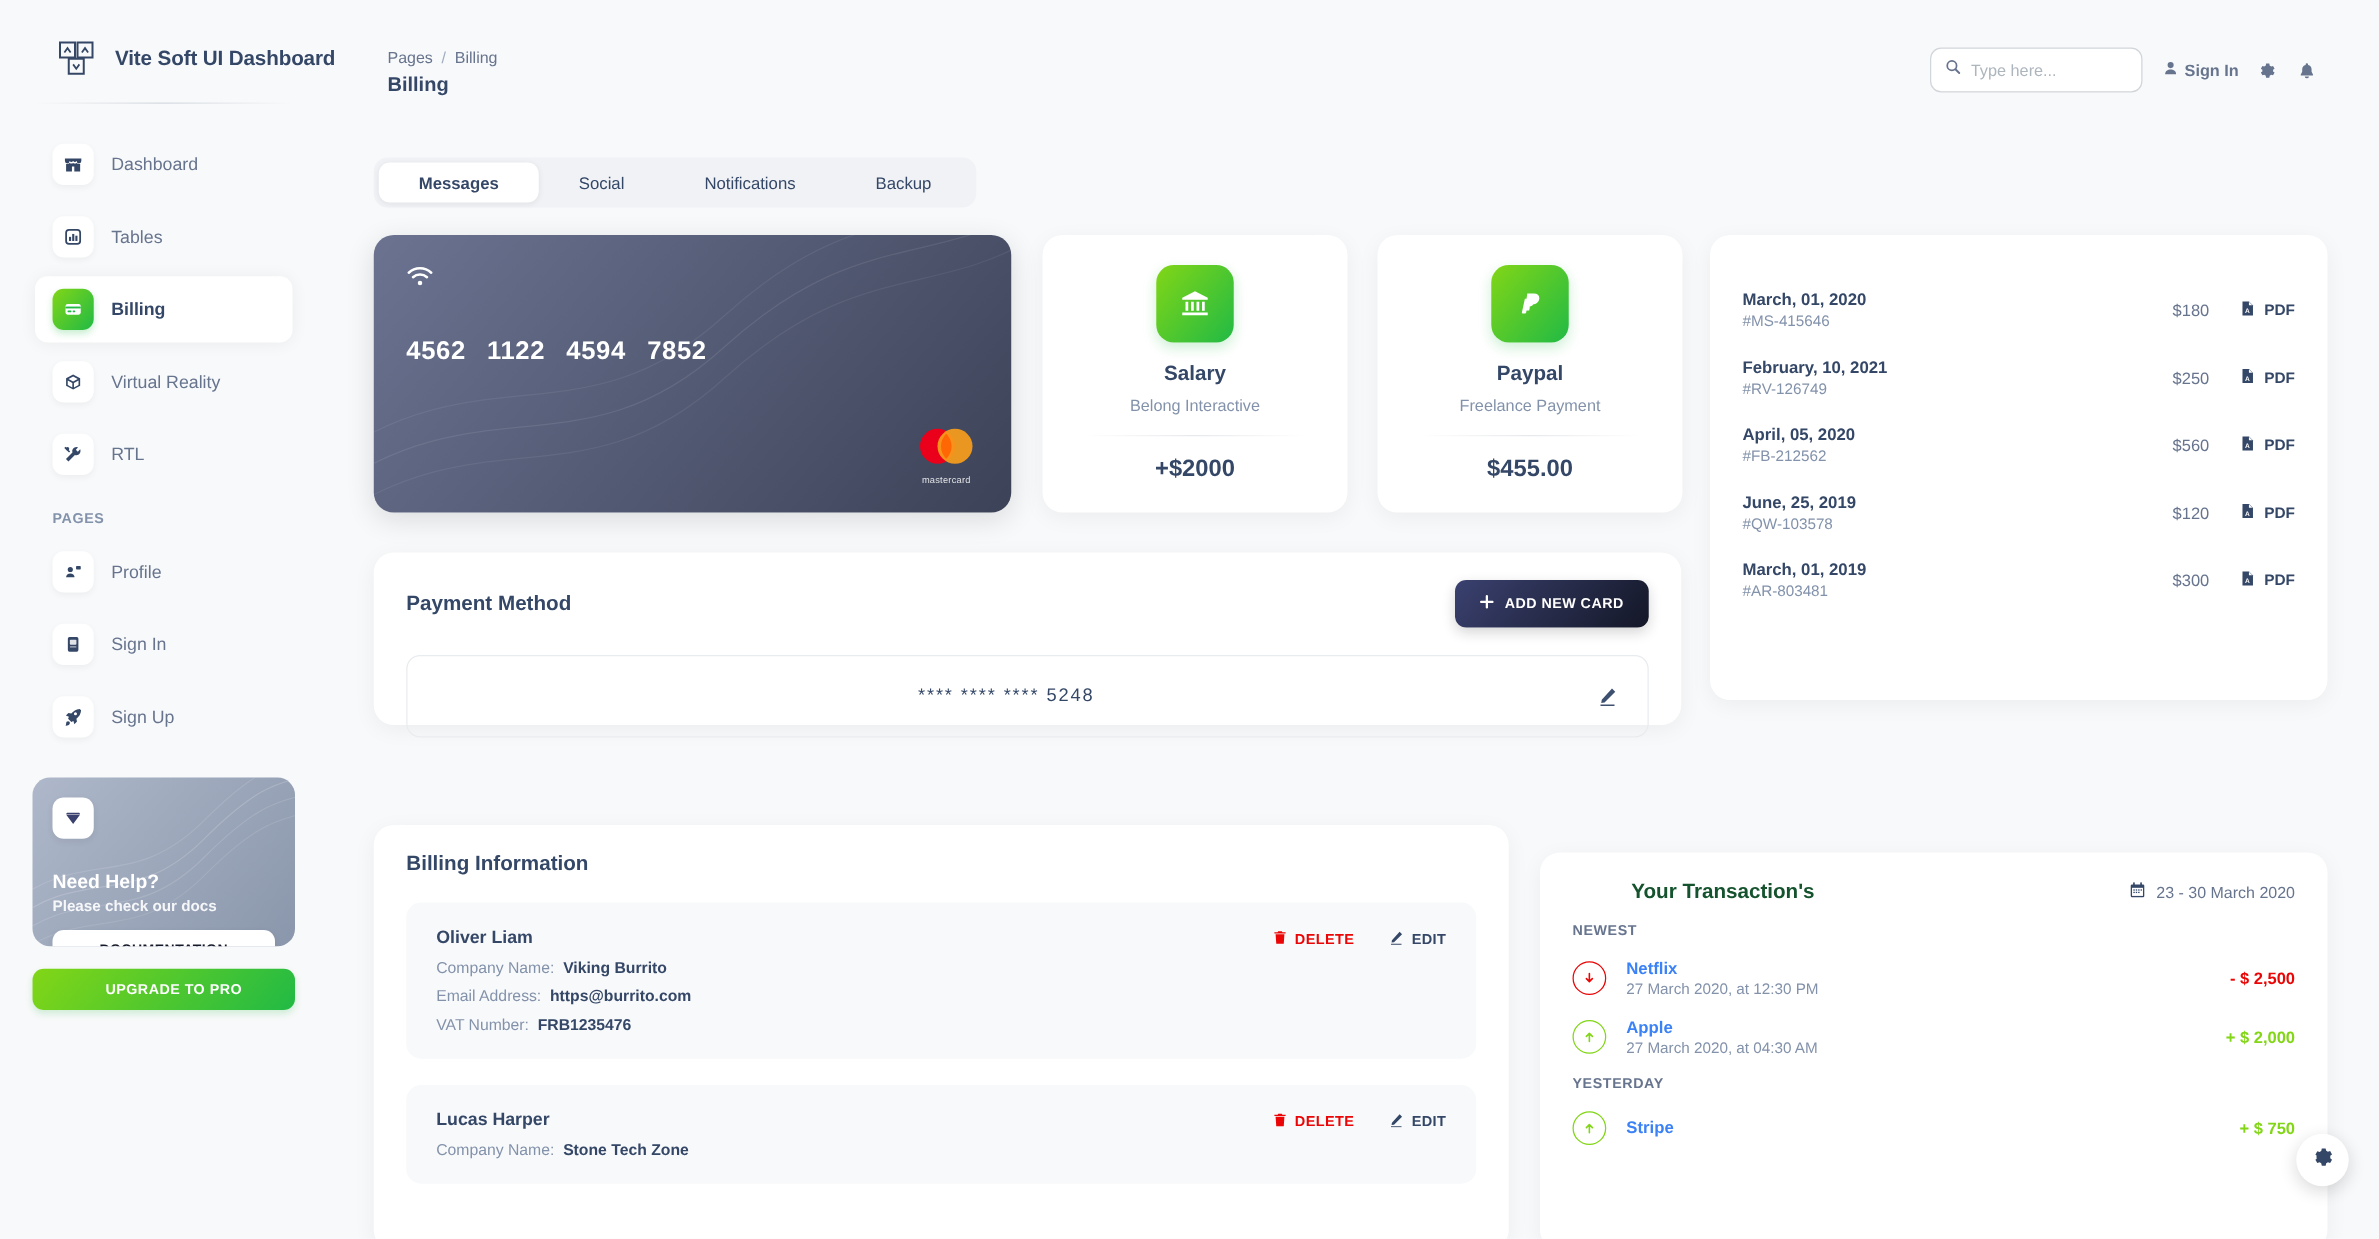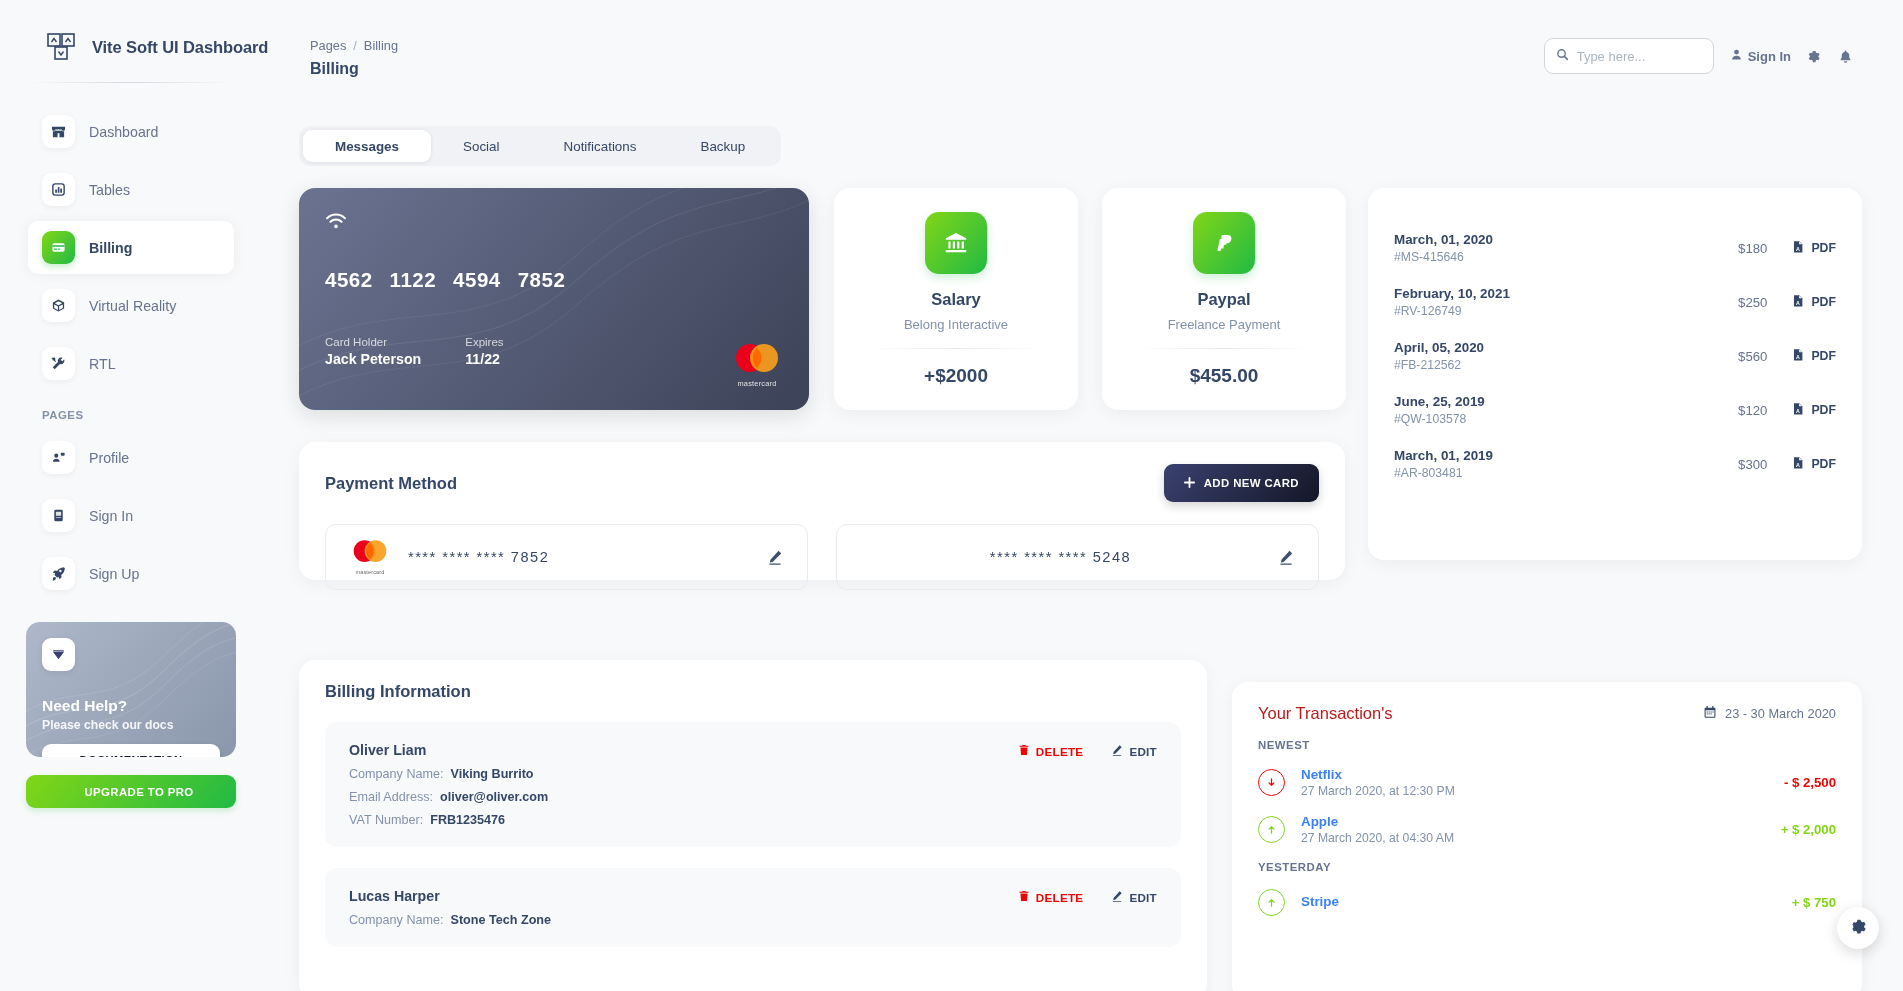--- a/index.html
+++ b/index.html
@@ -172,21 +172,21 @@
   .bi-name { font-size: 14.2px; font-weight: 700; color: #344767; }
   .bi-line { margin-top: 9px; font-size: 12.6px; color: #8392ab; }
   .bi-line b { color: #344767; font-weight: 700; margin-left: 7px; }
   .bi-actions { position: absolute; right: 24px; top: 22px; display: flex; gap: 28px; }
   .bi-del { display: flex; align-items: center; gap: 6px; color: #ea0606; font-size: 11.6px; font-weight: 700; letter-spacing: .3px; cursor: pointer; }
   .bi-edit { display: flex; align-items: center; gap: 6px; color: #344767; font-size: 11.6px; font-weight: 700; letter-spacing: .3px; cursor: pointer; }
 
   
   .trans { position: absolute; left: 1232px; top: 682px; width: 630px; height: 318px; padding: 22px 26px 0; overflow: hidden; }
   .tr-head { display: flex; align-items: center; justify-content: space-between; }
-  .tr-title { font-size: 16.5px; font-weight: 400; color: #b91c1c; }
+  .tr-title { font-size: 16.5px; font-weight: 700; color: #14532d; margin-left: 47px; }
   .tr-range { display: flex; align-items: center; gap: 8px; font-size: 12.8px; color: #67748e; }
   .tr-group { margin-top: 16px; font-size: 11.4px; font-weight: 700; letter-spacing: .5px; color: #67748e; text-transform: uppercase; }
   .tr-row { display: flex; align-items: center; margin-top: 16px; gap: 16px; }
   .tr-badge { width: 27px; height: 27px; flex: 0 0 27px; border-radius: 50%; border: 1.5px solid; display: flex; align-items: center; justify-content: center; }
   .tr-badge.neg { border-color: #ea0606; color: #ea0606; }
   .tr-badge.pos { border-color: #82d616; color: #82d616; }
   .tr-name { font-size: 13.4px; font-weight: 700; color: #3b82f6; }
   .tr-time { font-size: 12.2px; color: #8392ab; margin-top: 2px; }
   .tr-amt { margin-left: auto; font-size: 13.2px; font-weight: 700; }
   .tr-amt.neg { color: #ea0606; }
@@ -394,30 +394,20 @@
           <path d="M5.4 9.8a8.2 8.2 0 0 1 11.2 0" fill="none" stroke="#fff" stroke-width="2" stroke-linecap="round"></path>
           <circle cx="11" cy="14.4" r="1.8" fill="#fff"></circle>
         </svg>
     </span>
     <div class="mc-number">
       <span>4562</span>
       <span>1122</span>
       <span>4594</span>
       <span>7852</span>
     </div>
-    <div class="mc-bottom">
-      <div>
-        <div class="mc-lbl">Card Holder</div>
-        <div class="mc-val">Jack Peterson</div>
-      </div>
-      <div>
-        <div class="mc-lbl">Expires</div>
-        <div class="mc-val">11/22</div>
-      </div>
-    </div>
     <div class="mc-logo">
       <svg viewBox="0 0 52 32" width="52" height="32">
         <circle cx="19" cy="16" r="14" fill="#eb001b"></circle>
         <circle cx="33" cy="16" r="14" fill="#f79e1b" opacity=".92"></circle>
         <path d="M26 6a14 14 0 0 0 0 20 14 14 0 0 0 0-20Z" fill="#ff5f00" opacity=".85"></path>
       </svg>
       <div class="mc-logo-caption">mastercard</div>
     </div>
   </div>
 
@@ -545,36 +535,20 @@
         <span>
           <svg viewBox="0 0 12 12" width="11" height="11">
               <path d="M6 1v10M1 6h10" stroke="#fff" stroke-width="2" stroke-linecap="round"></path>
             </svg>
         </span>
         <span>ADD NEW CARD</span>
       </button>
     </div>
     <div class="pm-grid">
       <div class="pm-card">
-        <div class="pm-mc">
-          <svg viewBox="0 0 44 28" width="40" height="26">
-            <circle cx="16" cy="13" r="12" fill="#eb001b"></circle>
-            <circle cx="28" cy="13" r="12" fill="#f79e1b" opacity=".92"></circle>
-            <path d="M22 4a12 12 0 0 0 0 18 12 12 0 0 0 0-18Z" fill="#ff5f00" opacity=".85"></path>
-          </svg>
-          <div class="pm-mc-cap">mastercard</div>
-        </div>
-        <span class="pm-num">****  ****  ****  7852</span>
-        <span class="pm-edit">
-          <svg viewBox="0 0 16 16" width="16" height="16">
-              <path fill="#344767" d="M11.6 1.8 14.2 4.4 5.6 13 3 13.4l.4-2.6 8.2-9ZM2.4 14.6h11.2v1.1H2.4z" opacity=".95"></path>
-            </svg>
-        </span>
-      </div>
-      <div class="pm-card">
         <span class="pm-num" style="text-align:center">****  ****  ****  5248</span>
         <span class="pm-edit">
           <svg viewBox="0 0 16 16" width="16" height="16">
               <path fill="#344767" d="M11.6 1.8 14.2 4.4 5.6 13 3 13.4l.4-2.6 8.2-9ZM2.4 14.6h11.2v1.1H2.4z" opacity=".95"></path>
             </svg>
         </span>
       </div>
     </div>
   </section>
 
@@ -594,21 +568,21 @@
           <span><svg viewBox="0 0 16 16" width="12" height="12">
                 <path fill="#344767" d="M11.6 1.8 14.2 4.4 5.6 13 3 13.4l.4-2.6 8.2-9ZM2.4 14.6h11.2v1.1H2.4z"></path>
               </svg></span>
           <span>EDIT</span>
         </span>
       </div>
       <div class="bi-line">
         <span>Company Name:</span><b>Viking Burrito</b>
       </div>
       <div class="bi-line">
-        <span>Email Address:</span><b>oliver@oliver.com</b>
+        <span>Email Address:</span><b>https@burrito.com</b>
       </div>
       <div class="bi-line">
         <span>VAT Number:</span><b>FRB1235476</b>
       </div>
     </div>
 
     <div class="bi-item">
       <div class="bi-name">Lucas Harper</div>
       <div class="bi-actions">
         <span class="bi-del">

